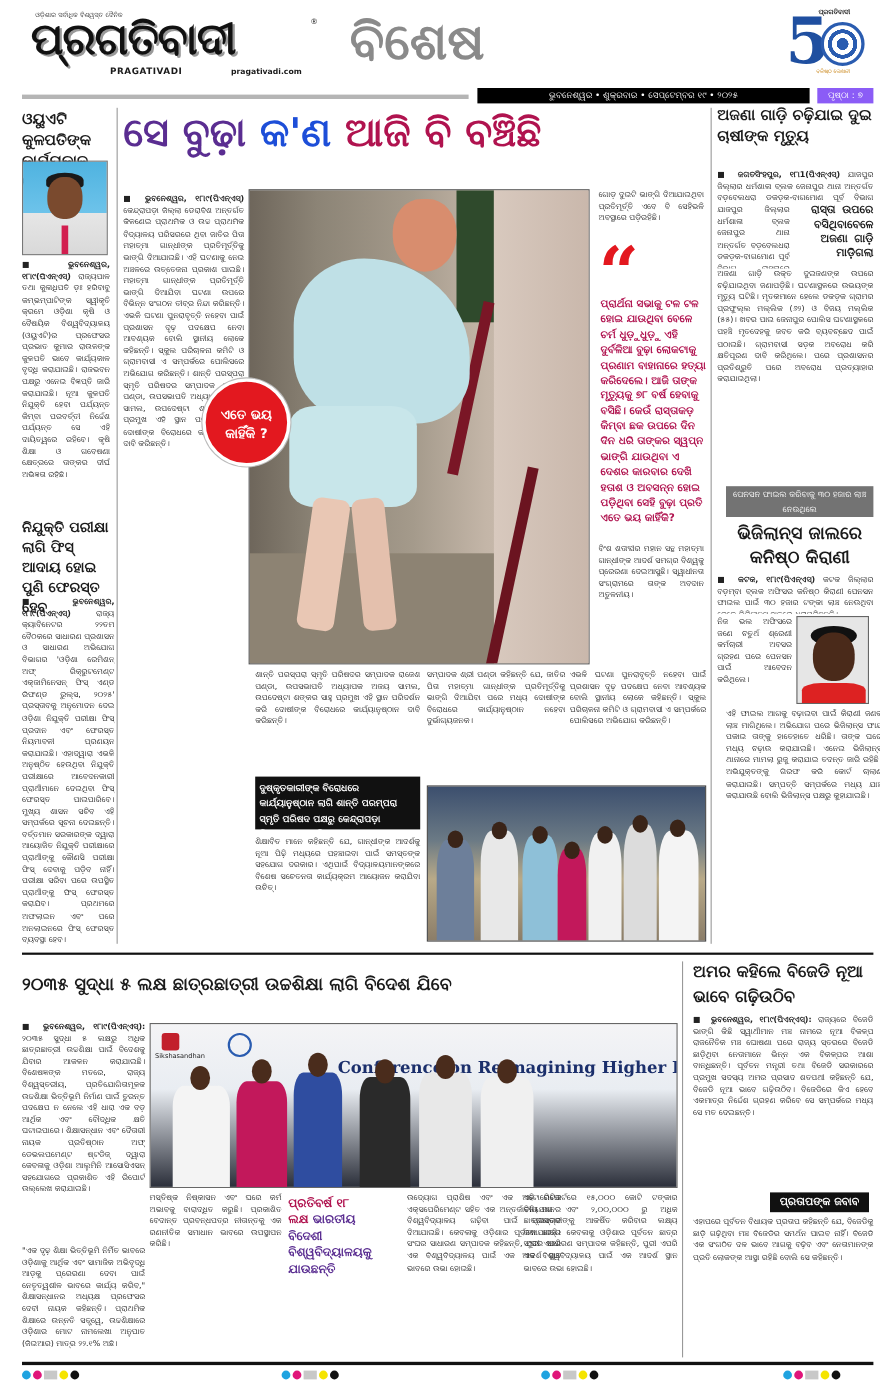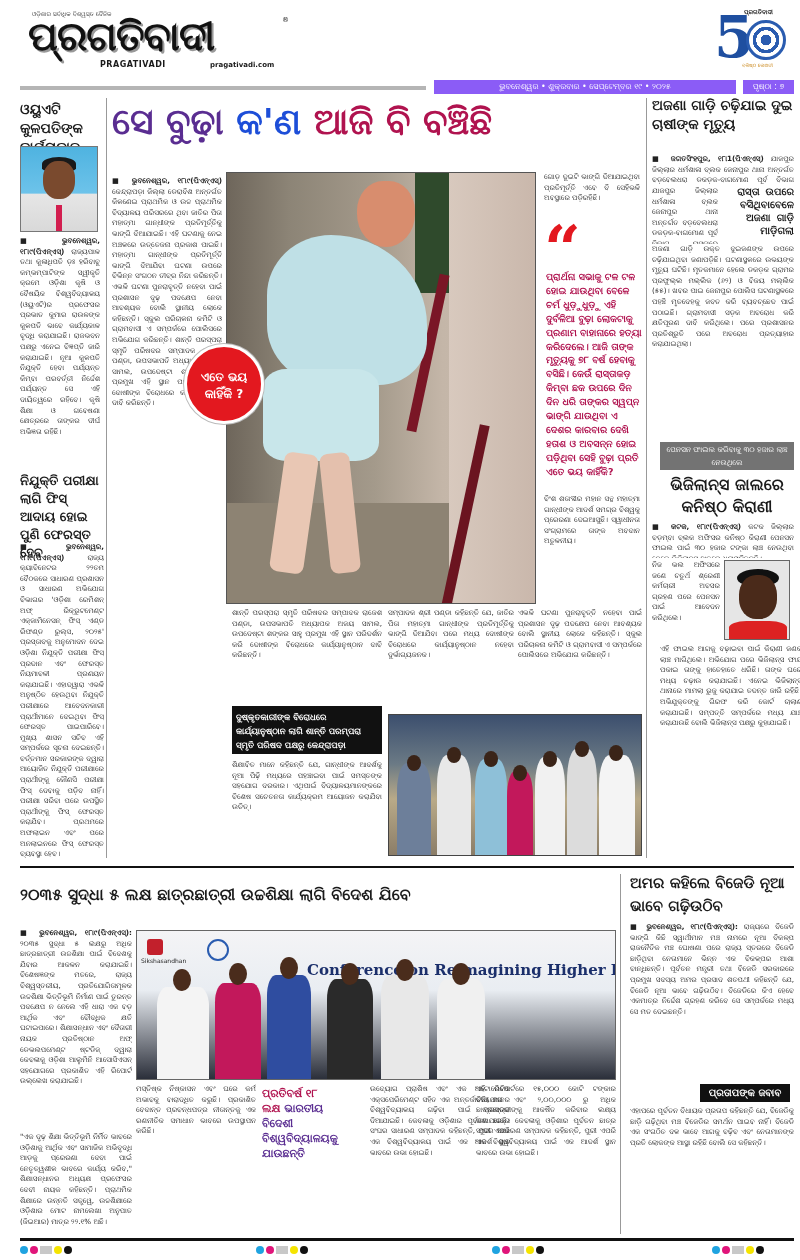--- a/index.html
+++ b/index.html
@@ -14,21 +14,21 @@
   .logo-en { position: absolute; left: 100px; top: 60px; font-size: 8px; font-weight: bold; letter-spacing: 0.5px; }
   .logo-url { position: absolute; left: 210px; top: 61px; font-size: 7px; font-weight: bold; }
   .section-title { position: absolute; left: 318px; top: 12px; font-size: 46px; font-weight: 900; color: #8a8a8a; line-height: 52px; }
   .anniv { position: absolute; left: 710px; top: 6px; width: 84px; height: 66px; }
   .anniv-five { position: absolute; left: 4px; top: 0; font-size: 58px; font-weight: bold; color: #1f4fa0; line-height: 62px; font-family: "DejaVu Serif", serif; }
   .anniv-seal { position: absolute; left: 36px; top: 14px; width: 40px; height: 40px; border-radius: 50%; border: 3px solid #2a5cb0; background: radial-gradient(circle, #2a5cb0 0 22%, #fff 23% 40%, #2a5cb0 41% 55%, #fff 56%); }
   .anniv-top { position: absolute; left: 34px; top: 2px; font-size: 6px; font-weight: bold; }
   .anniv-bottom { position: absolute; left: 32px; top: 56px; font-size: 5px; color: #c47a00; }
 
   .rule-gray { position: absolute; left: 20px; top: 86px; width: 406px; height: 4px; background: #b5b5b5; }
-  .datebar { position: absolute; left: 434px; top: 80px; width: 302px; height: 14px; background: #8b5cf6; color: #fff; font-size: 8px; line-height: 14px; text-align: center; }
+  .datebar { position: absolute; left: 434px; top: 80px; width: 302px; height: 14px; background: #000000; color: #fff; font-size: 8px; line-height: 14px; text-align: center; }
   .pagebar { position: absolute; left: 743px; top: 80px; width: 51px; height: 14px; background: #8b5cf6; color: #fff; font-size: 8px; line-height: 14px; text-align: center; }
 
   
   .vrule { position: absolute; width: 1px; background: #999; }
   .body-text { font-size: 7.2px; line-height: 10.6px; color: #222; text-align: justify; }
   .dateline { font-weight: bold; }
   .dateline::before { content: "■ "; }
 
   
   .l-head { position: absolute; left: 20px; top: 100px; width: 200px; font-size: 17px; font-weight: bold; line-height: 22px; }
@@ -126,20 +126,21 @@
 </style>
 </head>
 <body>
 
 <div class="masthead">
   <div class="tagline">ଓଡ଼ିଶାର ସର୍ବାଧିକ ବିଶ୍ୱସ୍ତ ଦୈନିକ</div>
   <div class="logo">ପ୍ରଗତିବାଦୀ</div>
   <div class="logo-reg">®</div>
   <div class="logo-en">PRAGATIVADI</div>
   <div class="logo-url">pragativadi.com</div>
+  <div class="section-title">ବିଶେଷ</div>
   <div class="anniv">
     <div class="anniv-five">5</div>
     <div class="anniv-seal"></div>
     <div class="anniv-top">ପ୍ରଗତିବାଦୀ</div>
     <div class="anniv-bottom">ବଳିଷ୍ଠ ଲେଖନୀ</div>
   </div>
 </div>
 <div class="rule-gray"></div>
 <div class="datebar">ଭୁବନେଶ୍ୱର • ଶୁକ୍ରବାର • ସେପ୍ଟେମ୍ବର ୧୯ • ୨୦୨୫</div>
 <div class="pagebar">ପୃଷ୍ଠା : ୭</div>

